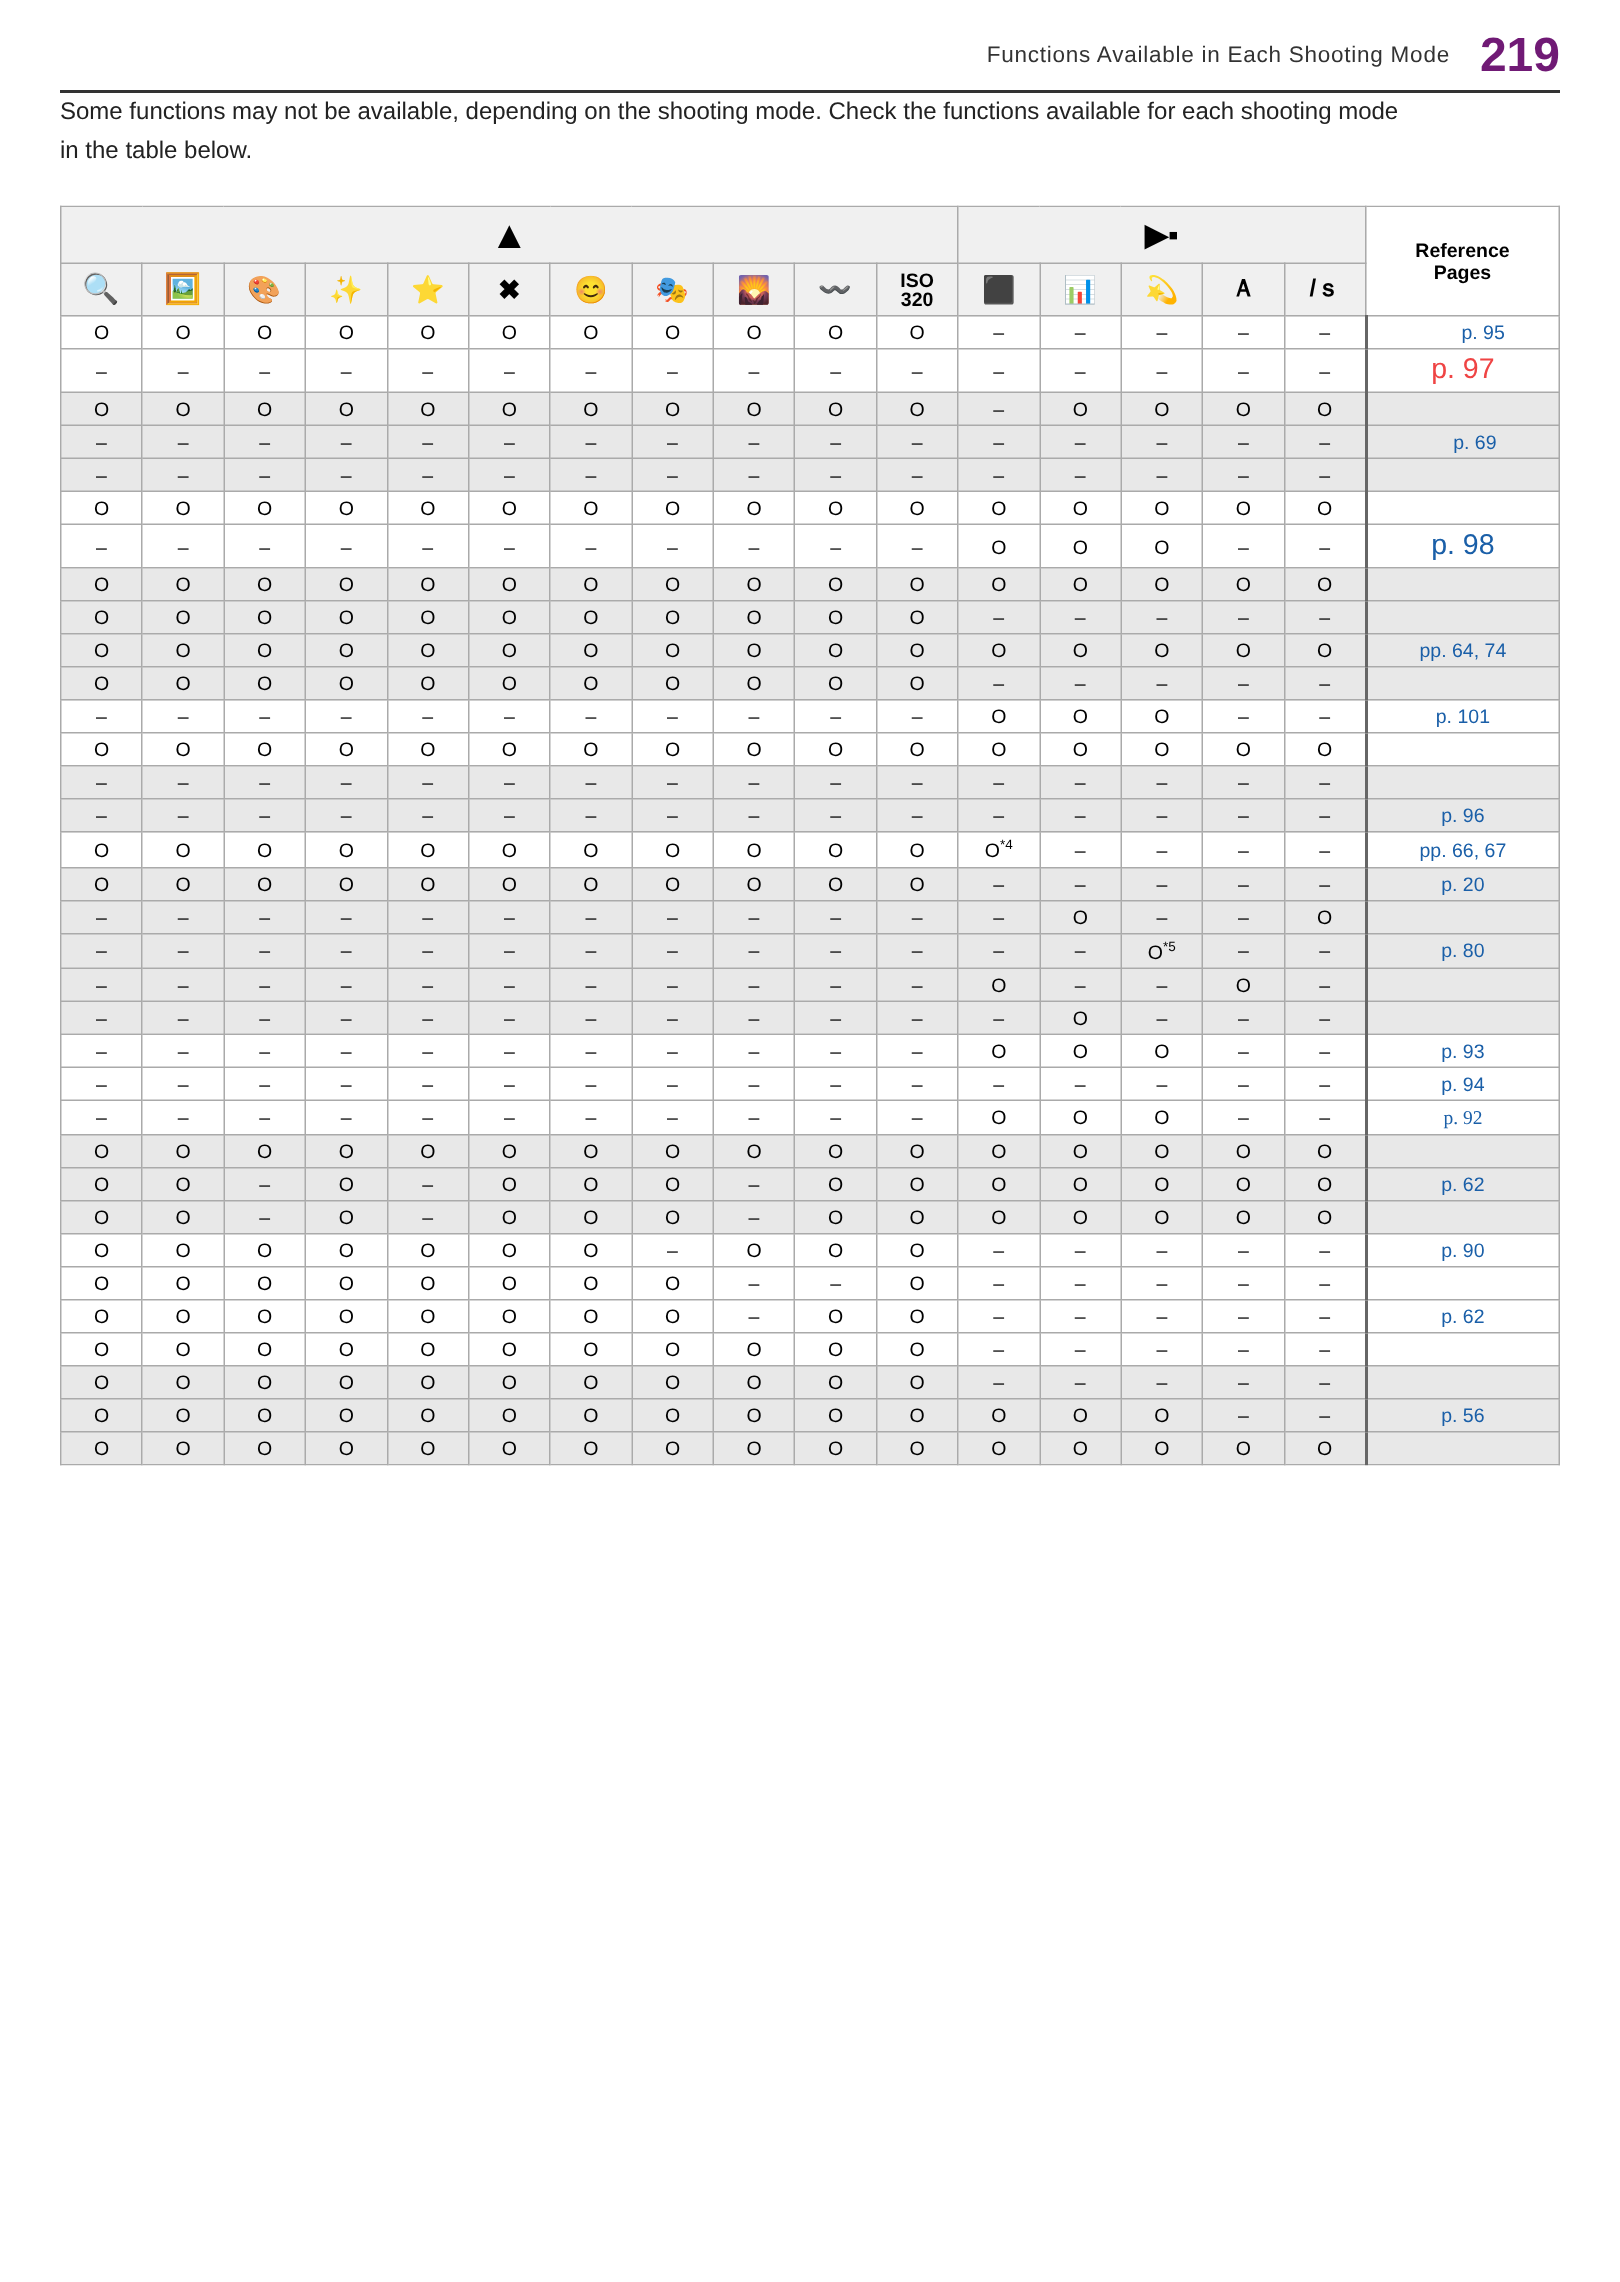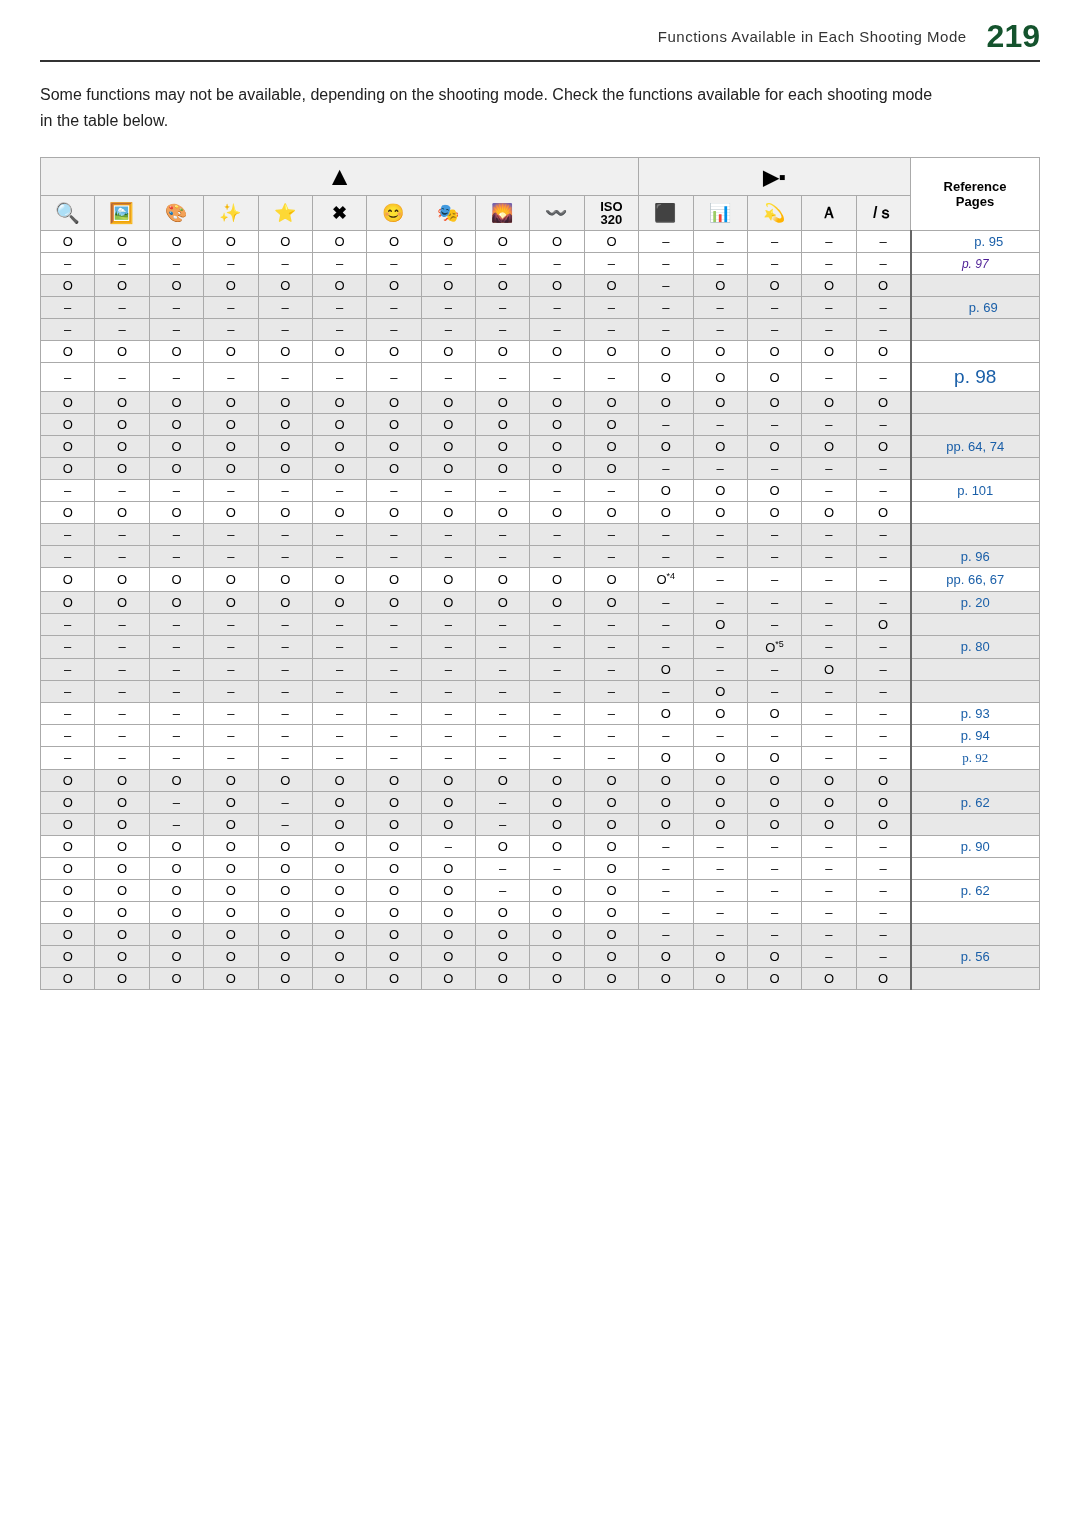--- a/index.html
+++ b/index.html
@@ -12,32 +12,31 @@
       padding: 20px 40px 40px 40px;
     }
 
     
     .page-header {
       display: flex;
       justify-content: flex-end;
       align-items: center;
       border-bottom: 2px solid #333;
       padding-bottom: 8px;
-      margin-bottom: 20px;
     }
     .page-header-title {
       font-size: 15px;
       color: #333;
       margin-right: 20px;
       letter-spacing: 0.5px;
     }
     .page-number {
       font-size: 32px;
       font-weight: bold;
-      color: #14532d;
+      color: #701a75;
       line-height: 1;
     }
 
     
     .intro-text {
       font-size: 16px;
       line-height: 1.6;
       color: #222;
       margin-bottom: 24px;
       max-width: 900px;
@@ -170,21 +169,21 @@
           <td>–</td>
           <td>–</td>
           <td>–</td>
           <td>–</td>
           <td>–</td>
           <td>–</td>
           <td>–</td>
           <td>–</td>
           <td>–</td>
           <td>–</td>
-          <td style="border-left: 2px solid rgb(102, 102, 102); min-width: 90px;"><span style="color:#4c1d95;font-size:12px;font-style:italic;">p. 97</span></td>
+          <td style="border-left: 2px solid rgb(102, 102, 102); min-width: 90px;"><span style="color:#ef4444;font-size:19px;">p. 97</span></td>
         </tr>
         <tr class="shaded data-row">
           <td>O</td>
           <td>O</td>
           <td>O</td>
           <td>O</td>
           <td>O</td>
           <td>O</td>
           <td>O</td>
           <td>O</td>

